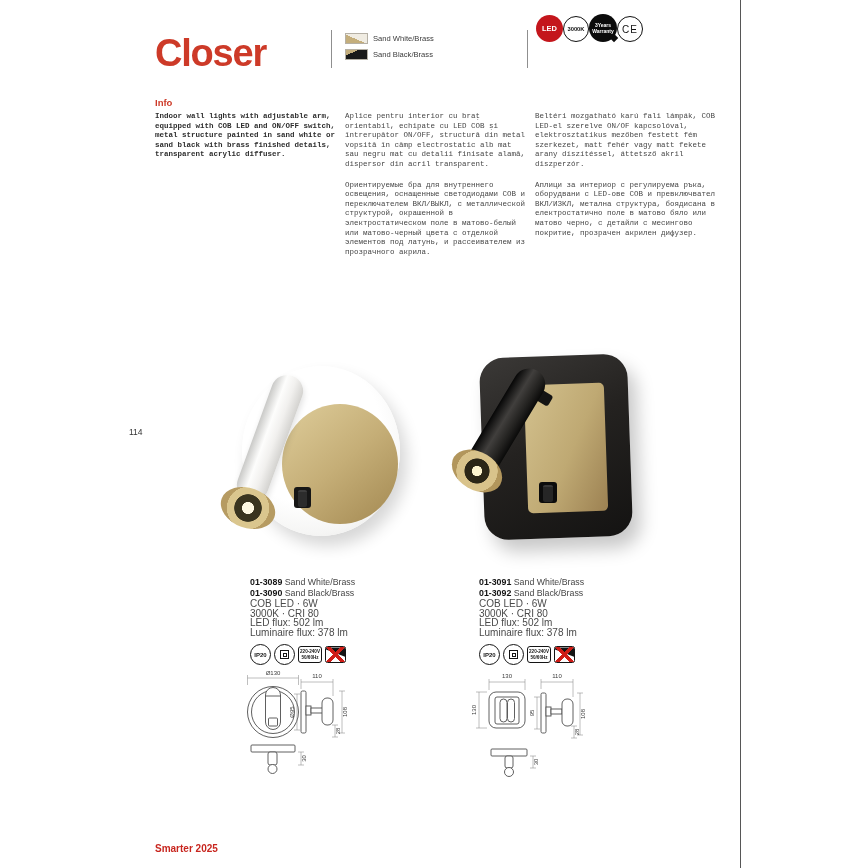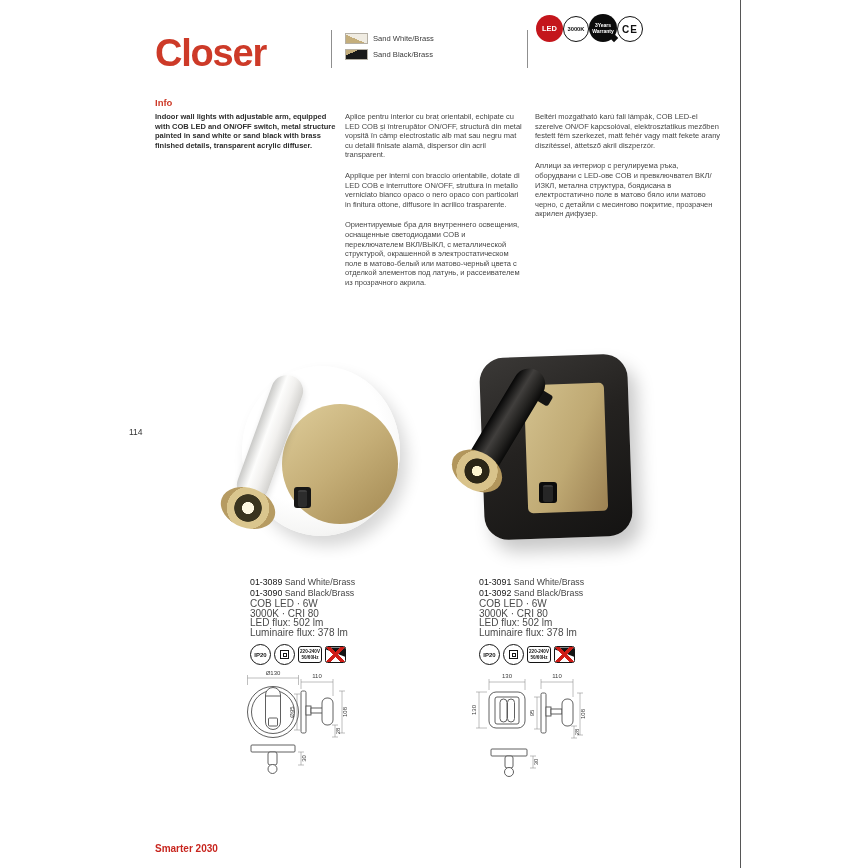--- a/index.html
+++ b/index.html
@@ -14,27 +14,27 @@
   .swatch{width:21px;height:9px;border:0.5px solid #b5b0a5;}
   .swatch.s1{background:linear-gradient(to right top,#c4ae7c 46%,#f0ece2 46%);}
   .swatch.s2{background:linear-gradient(to right bottom,#c4ae7c 30%,#1a1a1a 30%);}
   .finish-label{font-size:7.6px;color:#3a3a3a;}
   .badges{left:536px;top:14px;display:flex;align-items:flex-end;gap:0;}
   .badge{border-radius:50%;display:flex;flex-direction:column;align-items:center;justify-content:center;text-align:center;box-sizing:border-box;}
   .b-led{width:27px;height:27px;background:#c4161c;color:#fff;font-size:7.5px;font-weight:bold;}
   .b-cct{width:26px;height:26px;border:1.5px solid #111;color:#111;font-size:5.8px;font-weight:bold;}
   .b-war{width:28px;height:28px;background:#0b0b0b;color:#fff;font-size:5px;font-weight:bold;line-height:6px;position:relative;}
   .b-war:after{content:"";position:absolute;right:0px;bottom:1px;width:6px;height:6px;background:#0b0b0b;transform:rotate(45deg);}
-  .b-ce{width:26px;height:26px;border:1.5px solid #111;color:#111;font-size:10px;font-weight:700;letter-spacing:1px;}
+  .b-ce{width:26px;height:26px;border:1.5px solid #111;color:#111;font-size:10px;font-weight:400;letter-spacing:1px;}
 
   
   .info-heading{left:155px;top:97px;font-size:9.5px;font-weight:bold;color:#cd3a28;}
   .para{font-size:7.5px;line-height:9.6px;color:#474747;}
   .para.en{color:#2e2e2e;font-weight:bold;}
-  .col{display:flex;flex-direction:column;gap:11px;}
+  .col{display:flex;flex-direction:column;gap:11px;font-family:Liberation Mono, monospace;}
   .col1{left:155px;top:112px;width:184px;}
   .col2{left:345px;top:112px;width:181px;}
   .col3{left:535px;top:112px;width:186px;}
   .page-num{left:129px;top:427px;font-size:8.5px;color:#333;}
 
   
   .lamp{position:absolute;}
   .lamp *{position:absolute;}
   .lamp1{left:218px;top:360px;width:186px;height:200px;}
   .lamp1 .plate{left:24px;top:6px;width:158px;height:170px;border-radius:50%;
@@ -62,21 +62,21 @@
   .lamp2 .ring{left:8px;top:106px;width:54px;height:38px;border-radius:50%;transform:rotate(31deg);
      background:radial-gradient(circle,#fdf4cf 0 15%,#2b2617 16% 37%,#d9c38b 39% 62%,#b2965c 63% 88%,#8e7846 100%);}
   .lamp2 .switch{left:97px;top:136px;width:18px;height:21px;border-radius:3px;background:#0c0c0c;}
   .lamp2 .switch:after{content:"";position:absolute;left:4px;top:3px;width:10px;height:15px;border-radius:2px;background:#262626;border-top:2px solid #383838;}
 
   
   .pinfo{position:absolute;width:175px;}
   .pi1{left:250px;top:577px;}
   .pi2{left:479px;top:577px;}
   .code-line{font-size:8.8px;line-height:11px;color:#474747;}
-  .code{font-weight:normal;color:#141414;}
+  .code{font-weight:bold;color:#141414;}
   .specs{margin-top:0;font-size:10px;line-height:9.6px;color:#4a4a4a;}
   .iconrow{margin-top:7px;display:flex;align-items:center;gap:3px;}
   .ic-ip{width:21px;height:21px;border:1.4px solid #141414;border-radius:50%;display:flex;align-items:center;justify-content:center;font-size:6px;font-weight:bold;color:#141414;box-sizing:border-box;}
   .ic-cl2{width:21px;height:21px;border:1.4px solid #141414;border-radius:50%;display:flex;align-items:center;justify-content:center;box-sizing:border-box;}
   .ic-cl2 .sq-o{width:9px;height:9px;border:1.3px solid #141414;display:flex;align-items:center;justify-content:center;box-sizing:border-box;}
   .ic-cl2 .sq-i{width:4px;height:4px;border:1px solid #141414;box-sizing:border-box;}
   .ic-volt{width:24px;height:17px;border:1.1px solid #141414;border-radius:3px;display:flex;flex-direction:column;align-items:center;justify-content:center;font-size:4.6px;font-weight:bold;line-height:5.4px;color:#141414;box-sizing:border-box;}
   .ic-nodim{position:relative;width:21px;height:17px;border:1.2px solid #141414;border-radius:2.5px;box-sizing:border-box;overflow:hidden;}
   .ic-nodim .wedge{position:absolute;inset:0;background:#141414;clip-path:polygon(0 0,100% 0,100% 62%,0 14%);}
   .ic-nodim .cross{position:absolute;inset:-2px;background:
@@ -124,21 +124,20 @@
     </div>
     <div class="badge b-ce">CE</div>
   </div>
 
   <div class="abs info-heading">Info</div>
   <div class="abs col col1">
     <div class="para en">Indoor wall lights with adjustable arm, equipped with COB LED and ON/OFF switch, metal structure painted in sand white or sand black with brass finished details, transparent acrylic diffuser.</div>
   </div>
   <div class="abs col col2">
     <div class="para">Aplice pentru interior cu braț orientabil, echipate cu LED COB și întrerupător ON/OFF, structură din metal vopsită în câmp electrostatic alb mat sau negru mat cu detalii finisate alamă, dispersor din acril transparent.</div>
-    <div class="para">Applique per interni con braccio orientabile, dotate di LED COB e interruttore ON/OFF, struttura in metallo verniciato bianco opaco o nero opaco con particolari in finitura ottone, diffusore in acrilico trasparente.</div>
     <div class="para">Ориентируемые бра для внутреннего освещения, оснащенные светодиодами COB и переключателем ВКЛ/ВЫКЛ, с металлической структурой, окрашенной в электростатическом поле в матово-белый или матово-черный цвета с отделкой элементов под латунь, и рассеивателем из прозрачного акрила.</div>
   </div>
   <div class="abs col col3">
     <div class="para">Beltéri mozgatható karú fali lámpák, COB LED-el szerelve ON/OF kapcsolóval, elektrosztatikus mezőben festett fém szerkezet, matt fehér vagy matt fekete arany díszítéssel, áttetsző akril diszperzór.</div>
     <div class="para">Аплици за интериор с регулируема ръка, оборудвани с LED-ове COB и превключвател ВКЛ/ИЗКЛ, метална структура, боядисана в електростатично поле в матово бяло или матово черно, с детайли с месингово покритие, прозрачен акрилен дифузер.</div>
   </div>
 
   <div class="abs page-num">114</div>
 
   <div class="lamp lamp1">
@@ -276,14 +275,14 @@
     <path class="dim" d="M111 60 V72 M108 60 H114 M108 72 H114"></path>
     <text class="dtx" x="115.5" y="66" text-anchor="middle" transform="rotate(-90 115.5 66)">28</text>
 
     <rect class="tf" x="28" y="83" width="36" height="7" rx="1"></rect>
     <rect class="tf" x="42" y="90" width="8" height="12" rx="2"></rect>
     <circle class="tf" cx="46" cy="106" r="4.5"></circle>
     <path class="dim" d="M70 90 V102 M67 90 H73 M67 102 H73"></path>
     <text class="dtx" x="75" y="96" text-anchor="middle" transform="rotate(-90 75 96)">30</text>
   </svg>
 
-  <div class="abs footer">Smarter 2030</div>
+  <div class="abs footer">Smarter 2025</div>
 </div>
 
 </body></html>

